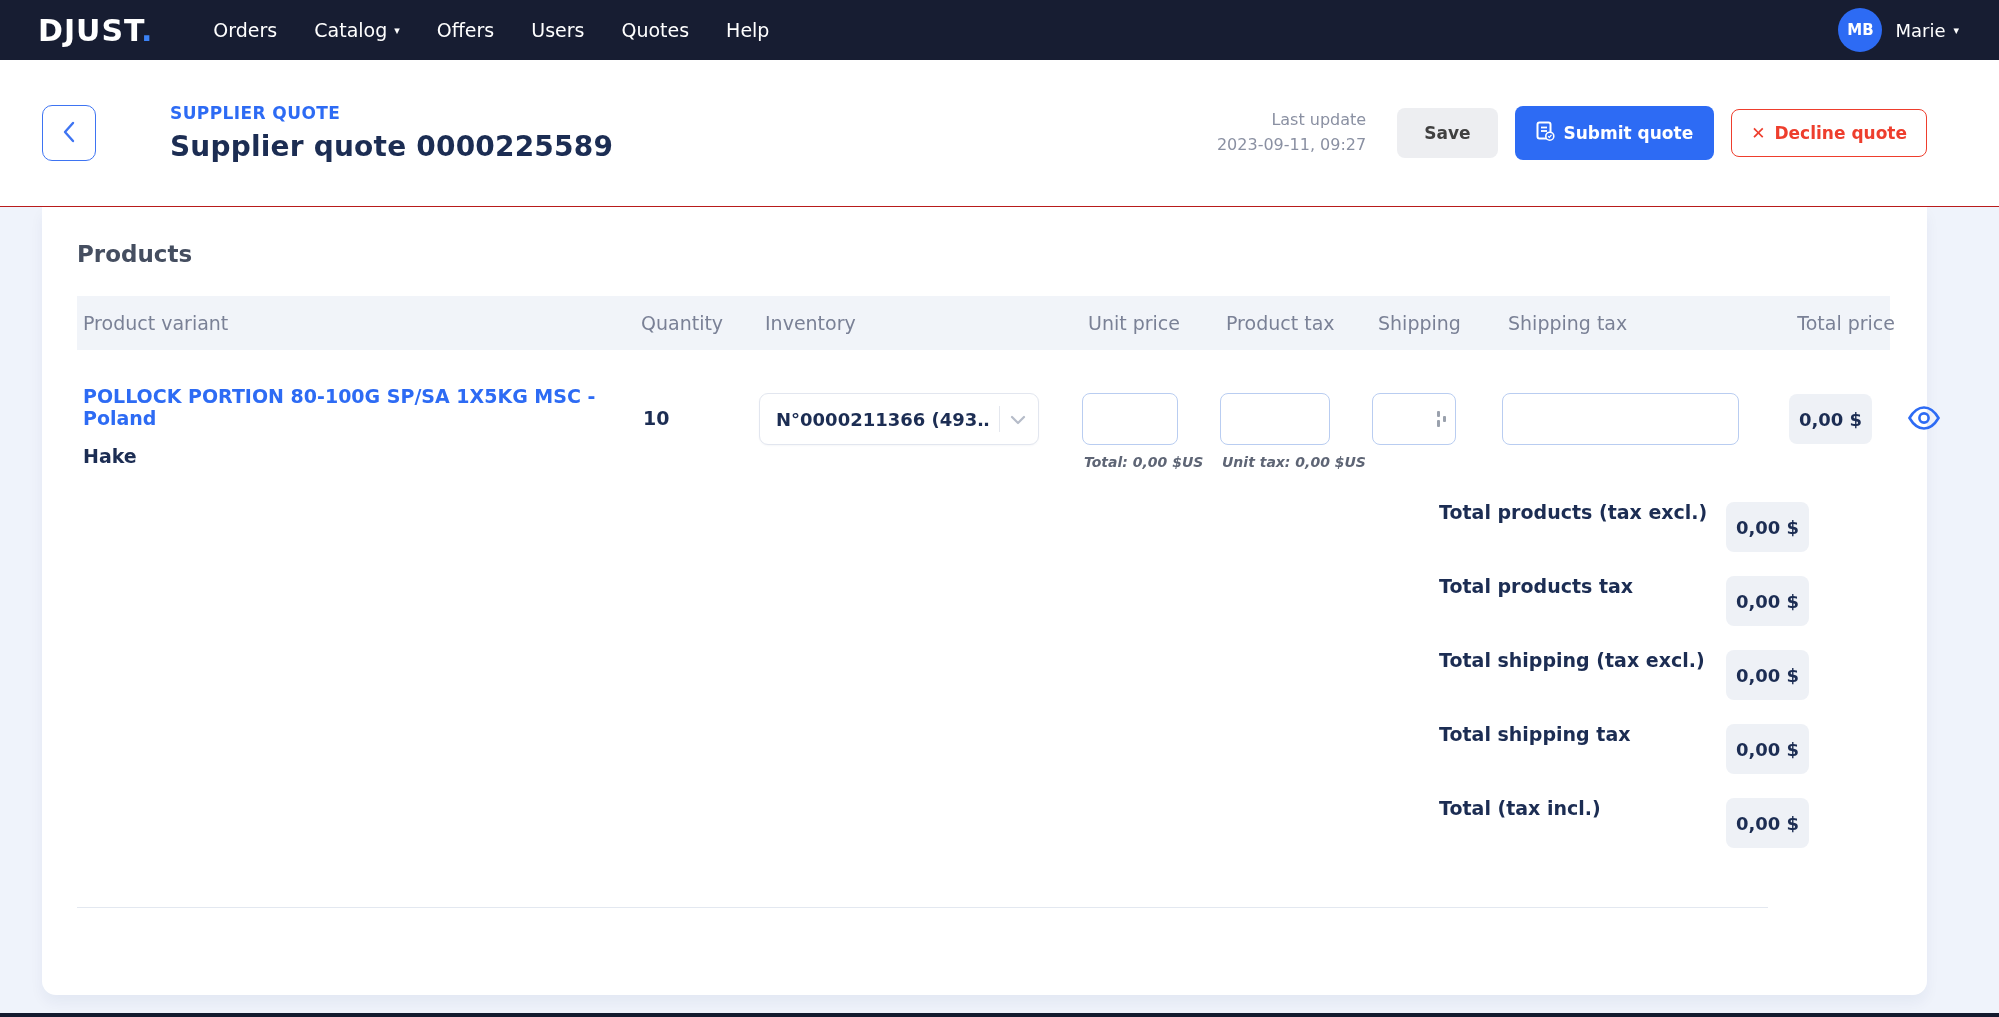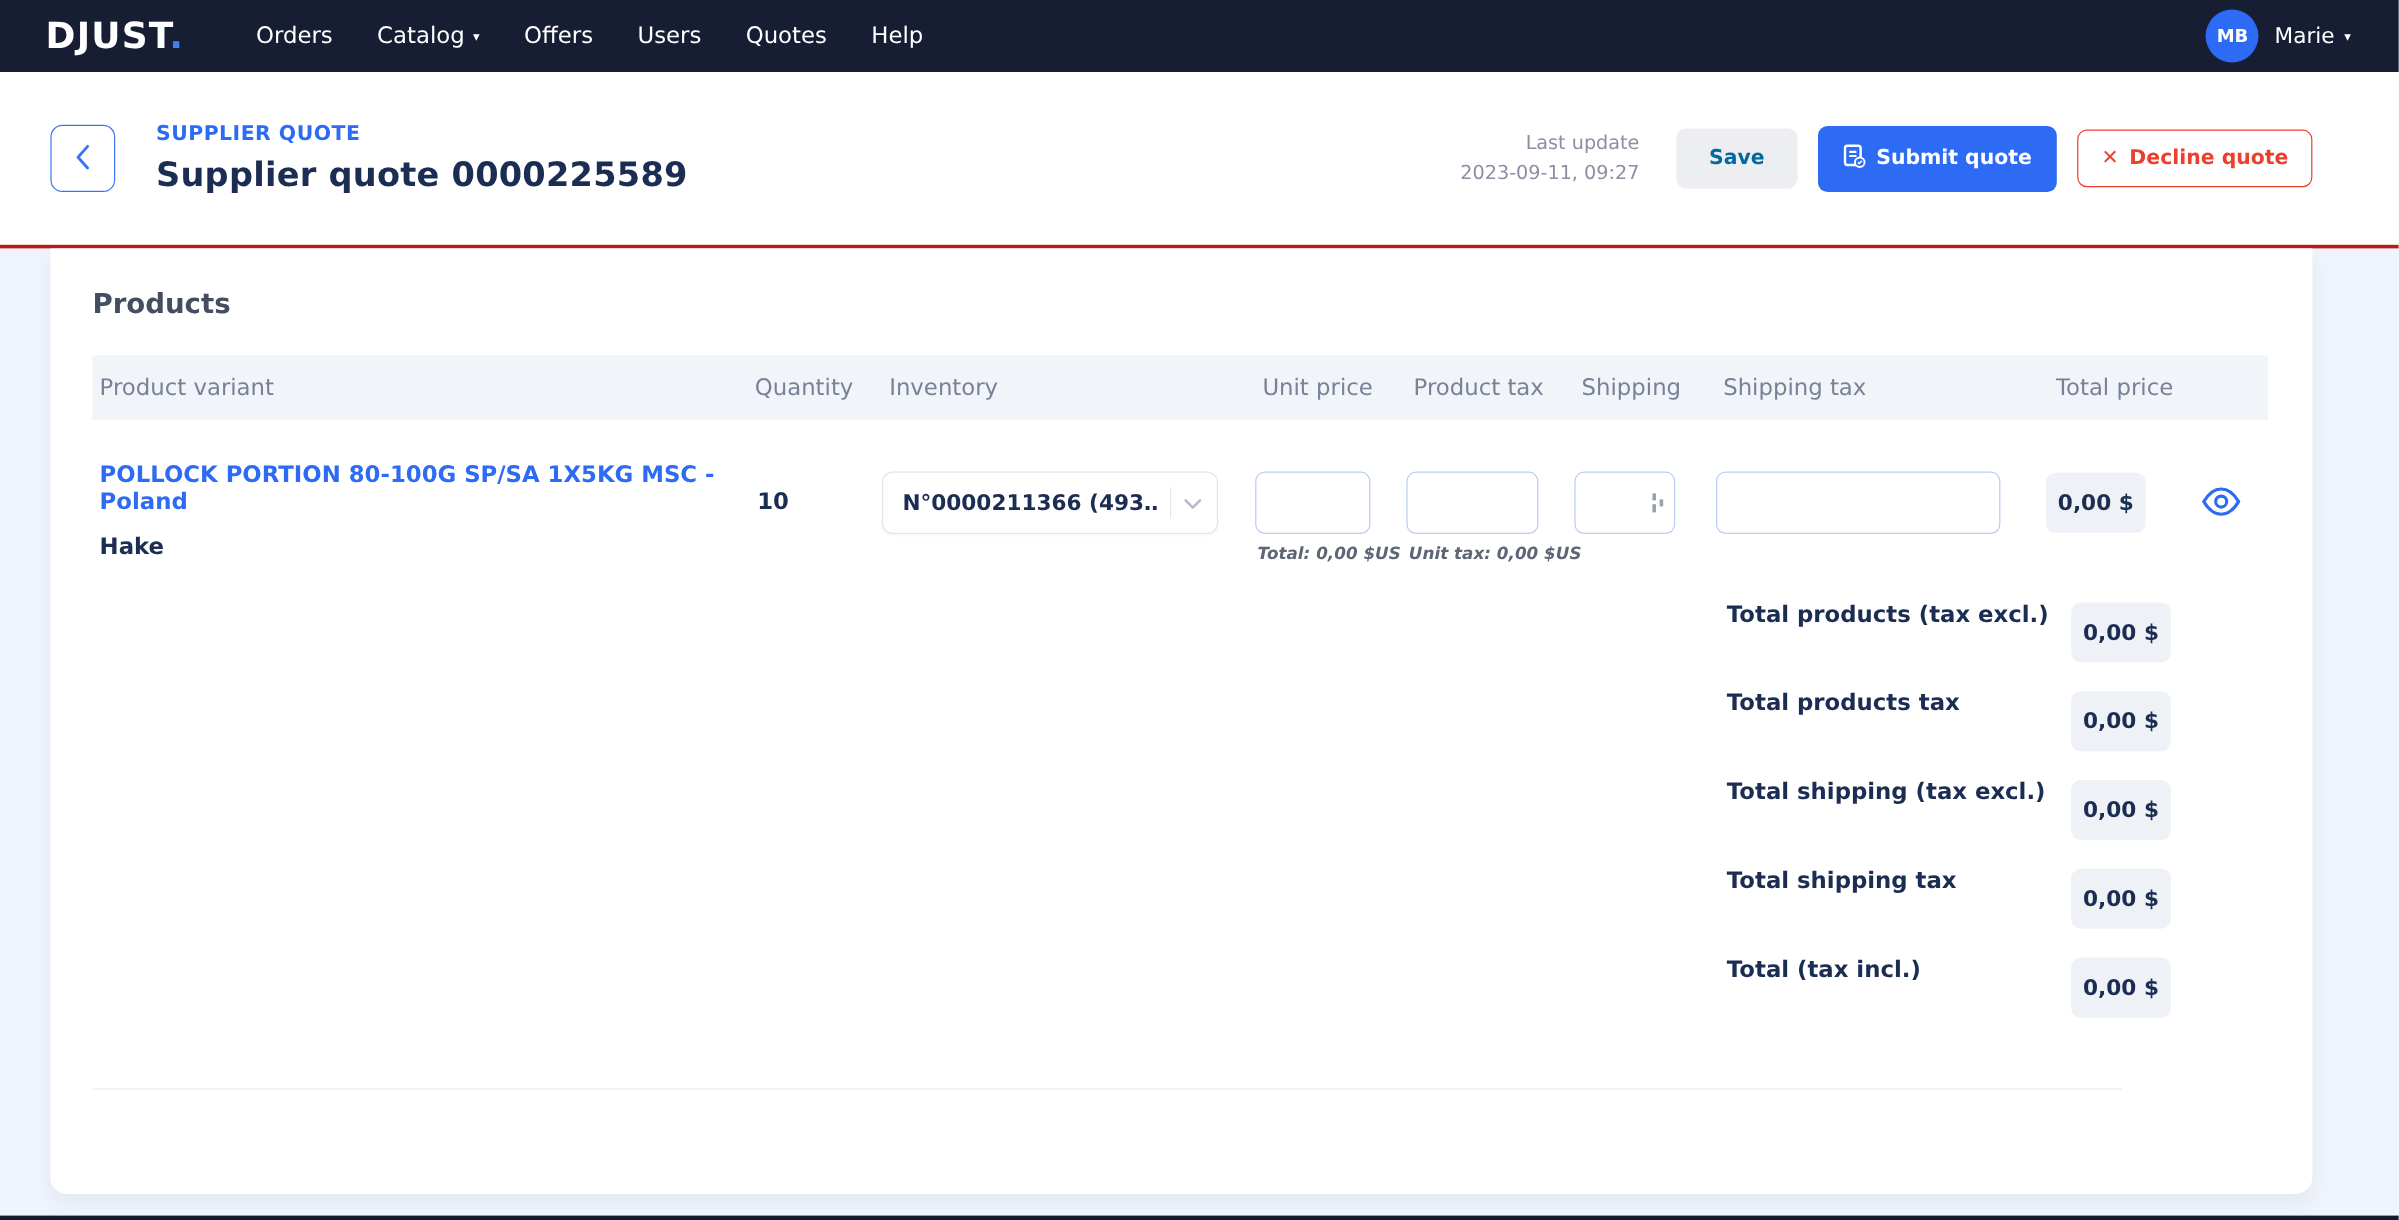--- a/index.html
+++ b/index.html
@@ -22,53 +22,53 @@
   .nav-item .caret, .nav-user .caret { font-size:11px; color:#FFFFFF; }
   .nav-user { margin-left:auto; display:flex; align-items:center; gap:13px; }
   .avatar {
     width:44px; height:44px; border-radius:50%; background:#2D6BF4; color:#fff;
     font-size:15px; font-weight:700; display:flex; align-items:center; justify-content:center; cursor:pointer;
   }
   .username { color:#fff; font-size:18px; font-weight:500; display:flex; align-items:center; gap:8px; cursor:pointer; }
 
   
   .page-header {
-    height:147px; background:#FFFFFF; border-bottom:3px solid #b91c1c;
-    display:flex; align-items:center; padding:0 72px 0 42px;
+    height:147px; background:#FFFFFF; border-bottom:1px solid #b91c1c;
+    display:flex; align-items:center; padding:0 72px 0 42px;gap:40px;
   }
   .back-btn {
     width:54px; height:56px; background:#fff; border:1.6px solid #3E74F2; border-radius:10px;
     display:flex; align-items:center; justify-content:center; cursor:pointer; flex:0 0 auto;
   }
   .title-block { margin-left:34px; }
   .eyebrow { color:#2D6BF4; font-size:17px; font-weight:800; letter-spacing:.4px; margin-bottom:7px; }
   .title-row { display:flex; align-items:center; gap:20px; }
   .page-title { color:#1C2D53; font-size:28px; font-weight:700; letter-spacing:.2px; }
   .status-badge {
     background:#F8E8B0; color:#A5552B; font-size:17px; font-weight:600;
     padding:9px 16px; border-radius:8px; white-space:nowrap;
   }
   .header-actions { margin-left:auto; display:flex; align-items:center; gap:17px; }
   .last-update { text-align:right; color:#8A90A2; font-size:16px; line-height:1.55; margin-right:14px; }
   .btn { border:none; border-radius:8px; font-size:17px; font-weight:600; cursor:pointer;
          display:flex; align-items:center; gap:9px; font-family:inherit; }
-  .btn-save { background:#EDEEF1; color:#0369a1; padding:15px 27px; }
+  .btn-save { background:#EDEEF1; color:#404040; padding:15px 27px; }
   .btn-submit { background:#2D6BF4; color:#fff; padding:15px 21px;justify-content:flex-end; }
   .btn-decline { background:#fff; color:#EE3E2D; border:1.6px solid #EE3E2D; padding:13px 19px; }
   .btn-decline .x-glyph { font-size:17px; font-weight:400; }
 
   
   .card {
     margin-left:42px; width:1885px; height:788px; background:#FFFFFF;
     border-radius:0 0 14px 14px; box-shadow:0 8px 14px rgba(25,45,95,.05);
     padding:34px 37px 0 35px; position:relative;
   }
   .section-title { color:#454E60; font-size:23px; font-weight:700; margin-bottom:29px; }
 
-  .grid-row { display:grid; grid-template-columns:546px 112px 311px 126px 140px 118px 269px 112px 1fr; }
+  .grid-row { display:grid; grid-template-columns:546px 112px 311px 126px 140px 118px 269px 112px 1fr;gap:12px; }
   .thead { background:#F1F4F9; height:54px; align-items:center; color:#7A8196; font-size:19px; }
   .thead .cell { padding-left:6px; }
   .thead .cell.right { text-align:right; padding-right:0; }
 
   .trow { padding-top:43px; align-items:start; }
   .variant-cell { padding-left:6px; margin-top:-8px; }
   .variant-link { color:#2D6BF4; font-size:19px; font-weight:600; cursor:pointer; display:inline-block; }
   .variant-sub { color:#1C2D53; font-size:19px; font-weight:600; margin-top:16px; }
   .qty-cell { color:#1C2D53; font-size:19px; font-weight:600; margin-top:14px; padding-left:8px; }
 

